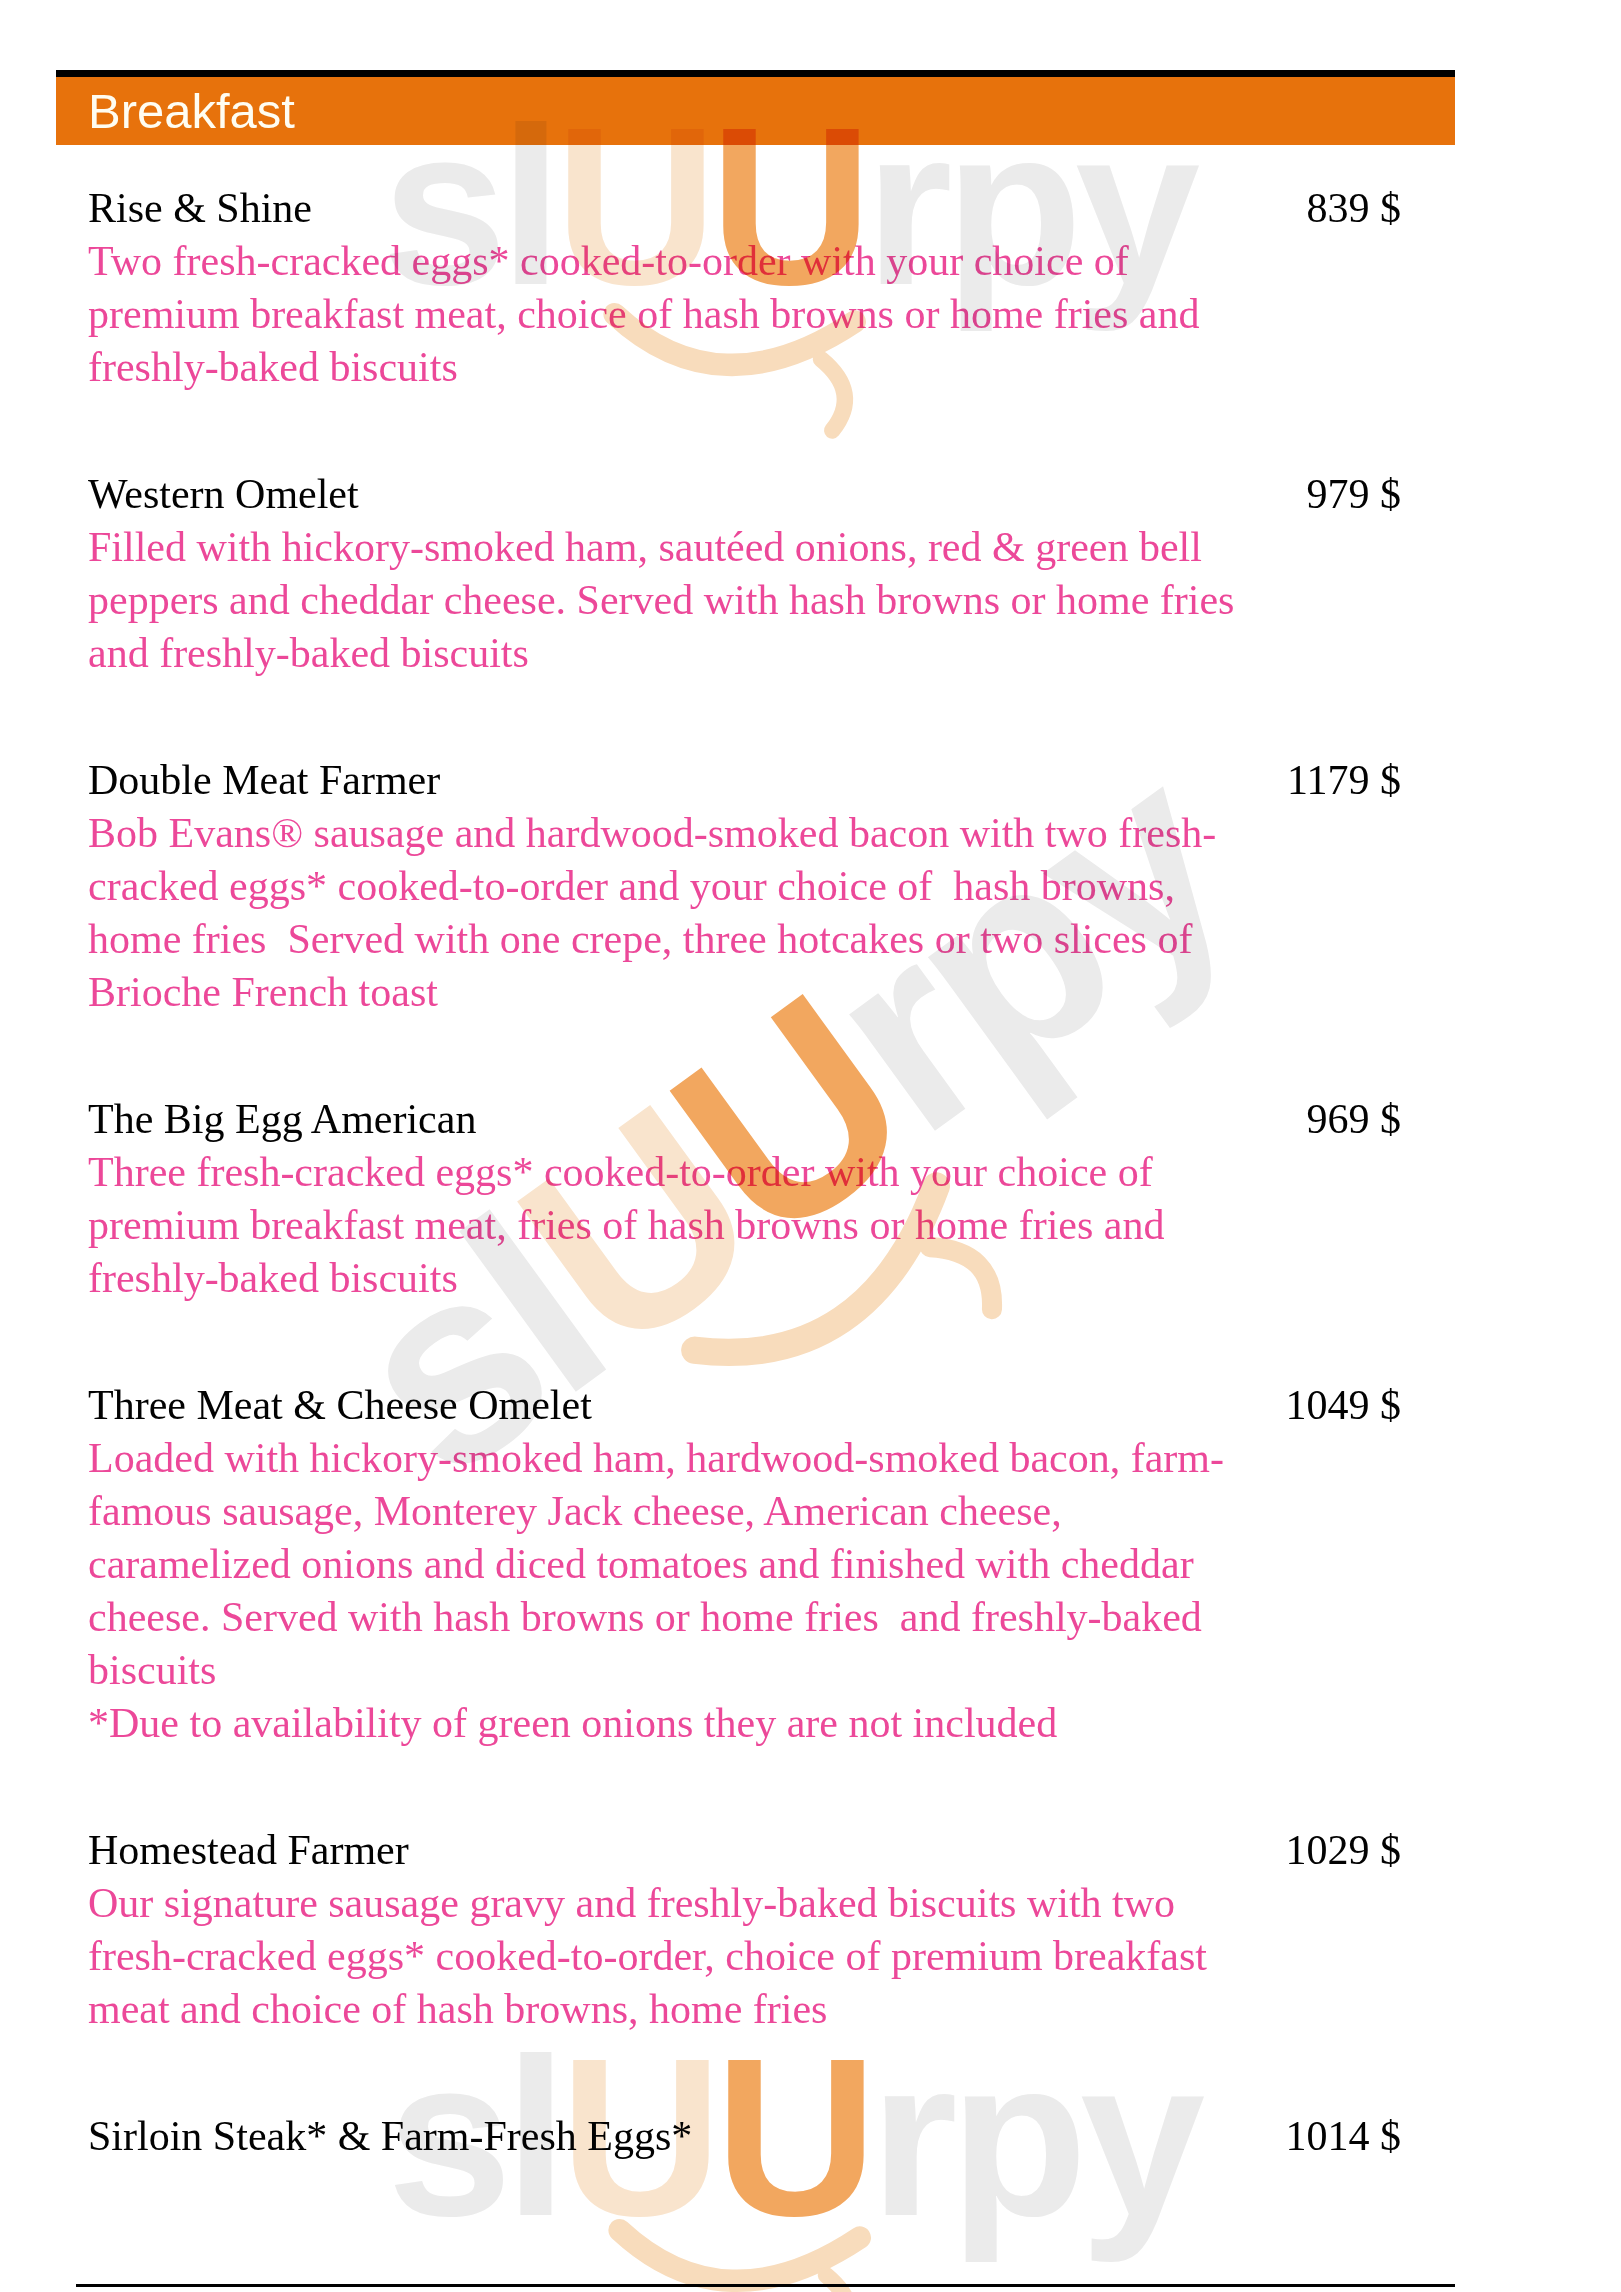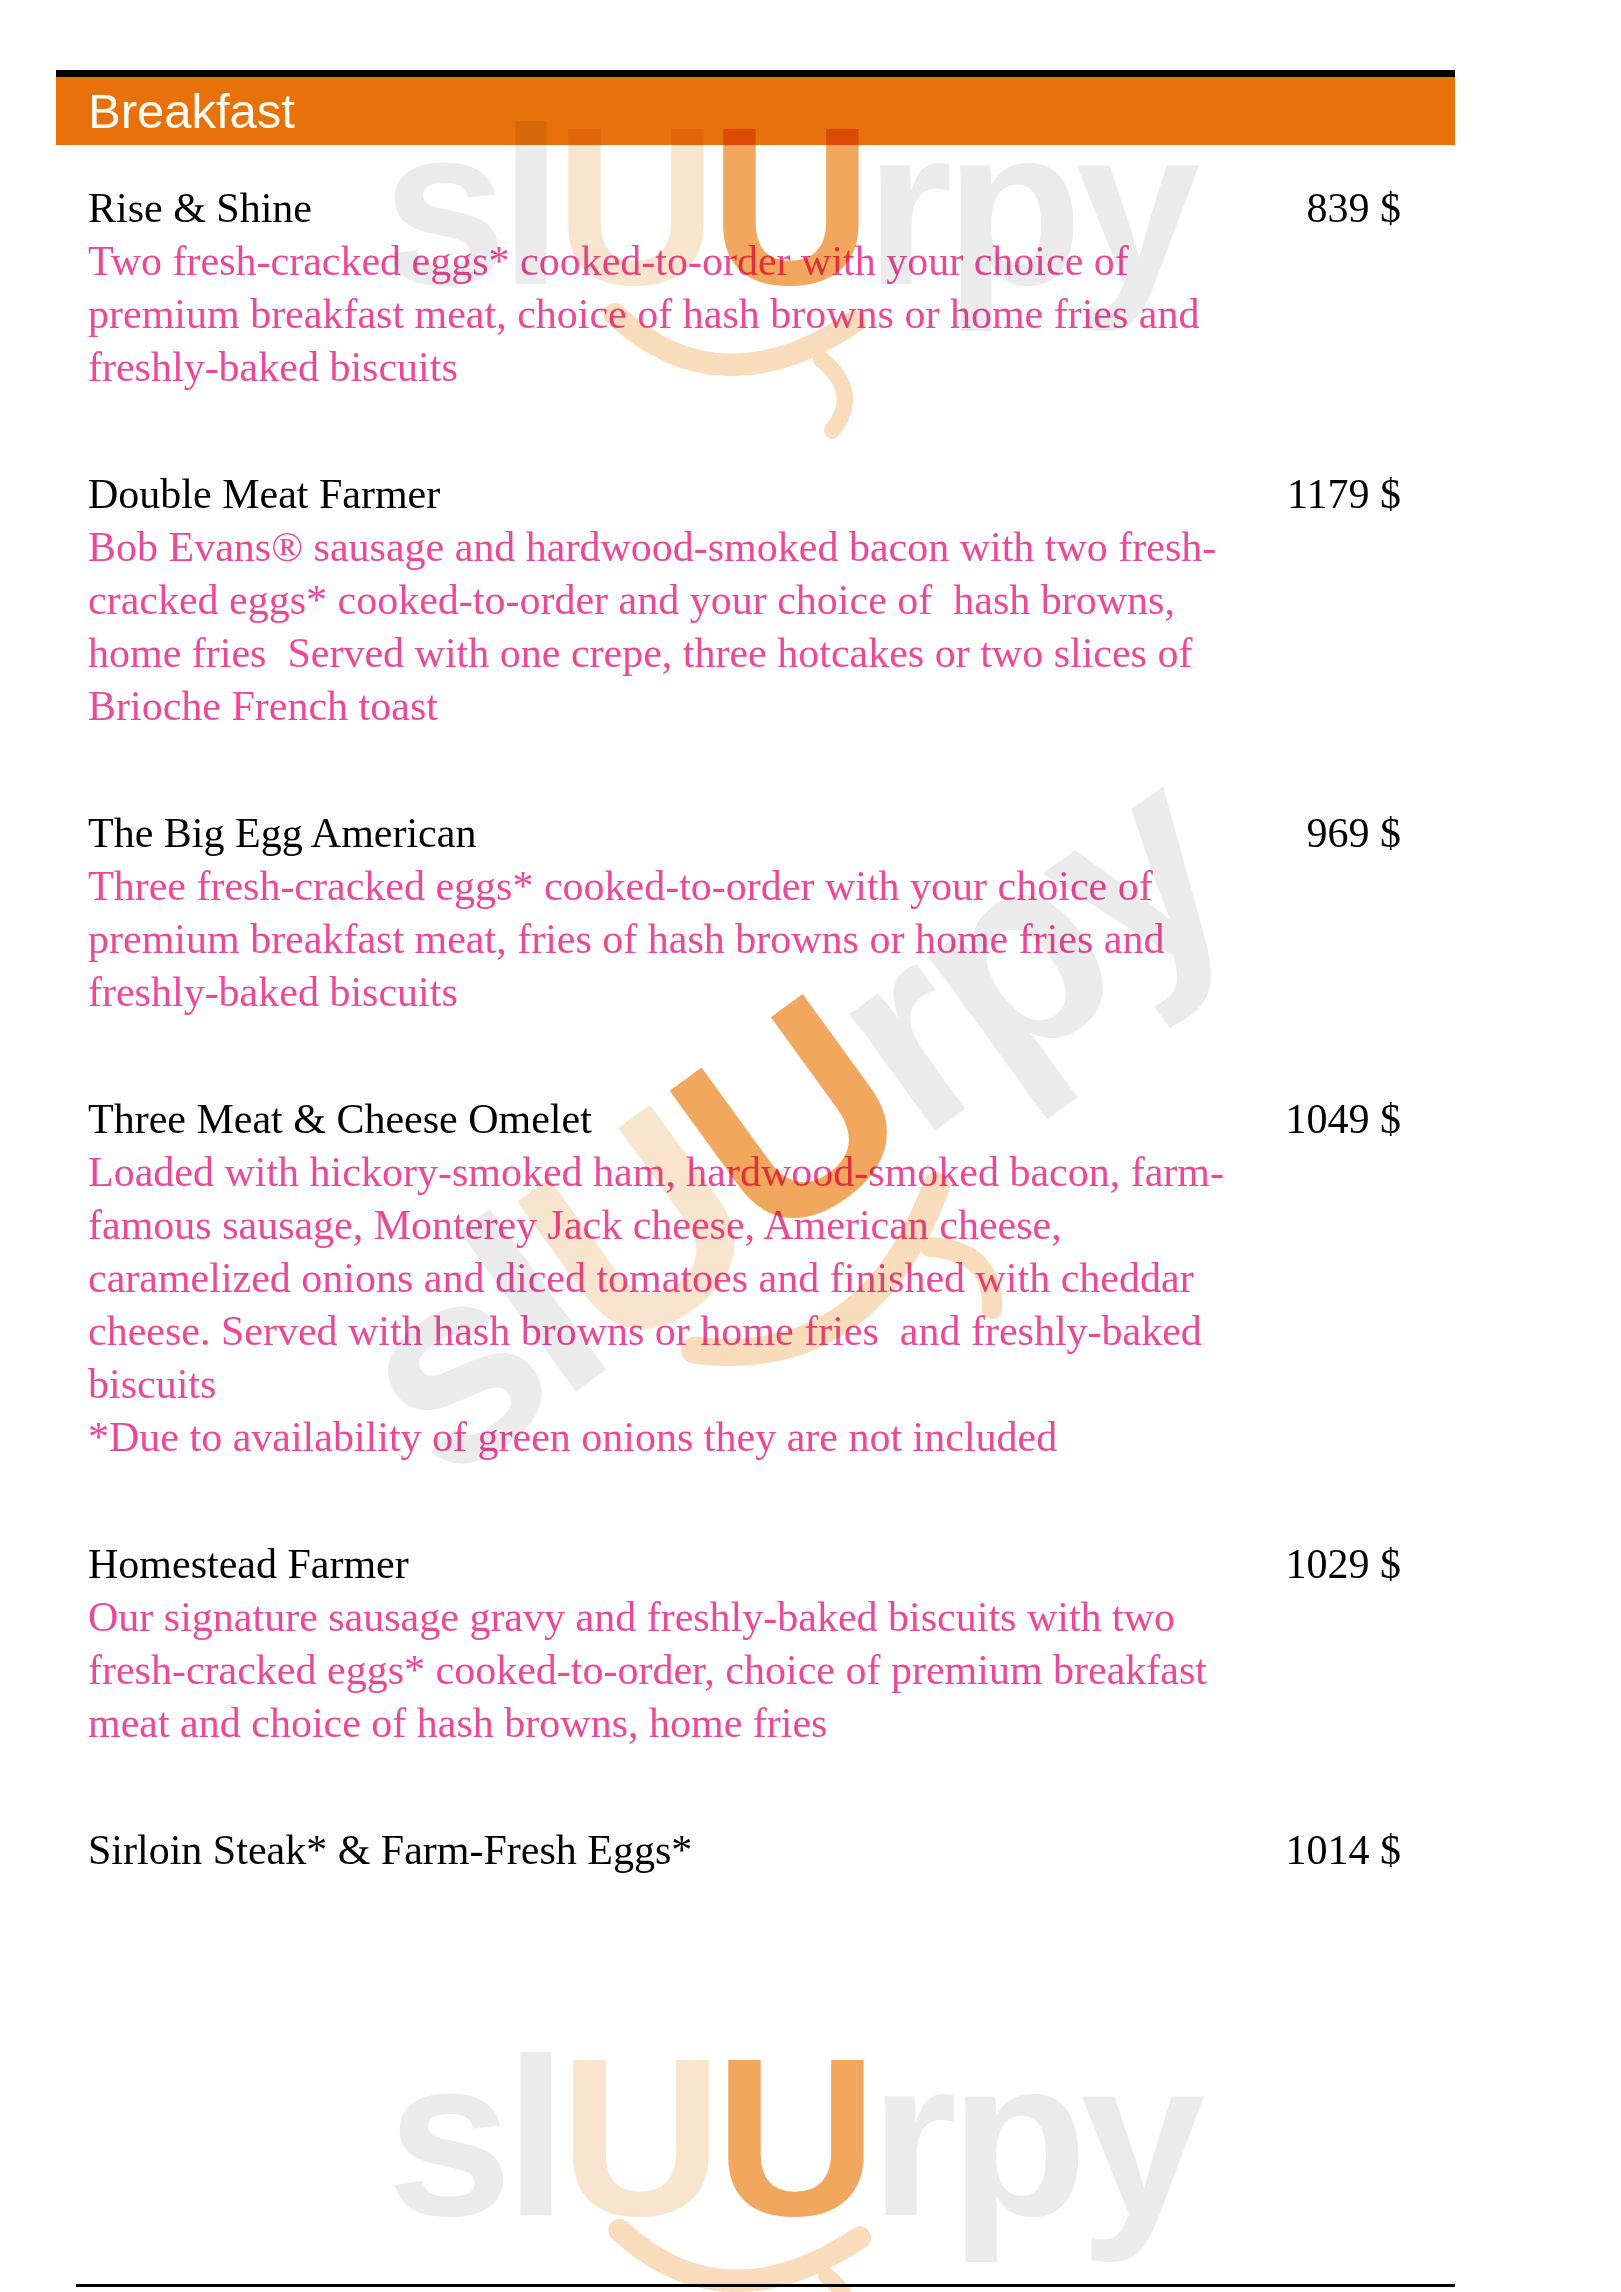--- a/index.html
+++ b/index.html
@@ -83,20 +83,29 @@
     <div class="item">
       <div class="row">
         <span class="name">Rise &amp; Shine</span>
         <span class="price">839 $</span>
       </div>
       <div class="desc">Two fresh-cracked eggs* cooked-to-order with your choice of
 premium breakfast meat, choice of hash browns or home fries and
 freshly-baked biscuits</div>
     </div>
 
+    <div class="item">
+      <div class="row">
+        <span class="name">Western Omelet</span>
+        <span class="price">979 $</span>
+      </div>
+      <div class="desc">Filled with hickory-smoked ham, sautéed onions, red &amp; green bell
+peppers and cheddar cheese. Served with hash browns or home fries
+and freshly-baked biscuits</div>
+    </div>
 
     <div class="item">
       <div class="row">
         <span class="name">Double Meat Farmer</span>
         <span class="price">1179 $</span>
       </div>
       <div class="desc">Bob Evans® sausage and hardwood-smoked bacon with two fresh-
 cracked eggs* cooked-to-order and your choice of  hash browns,
 home fries  Served with one crepe, three hotcakes or two slices of
 Brioche French toast</div>

